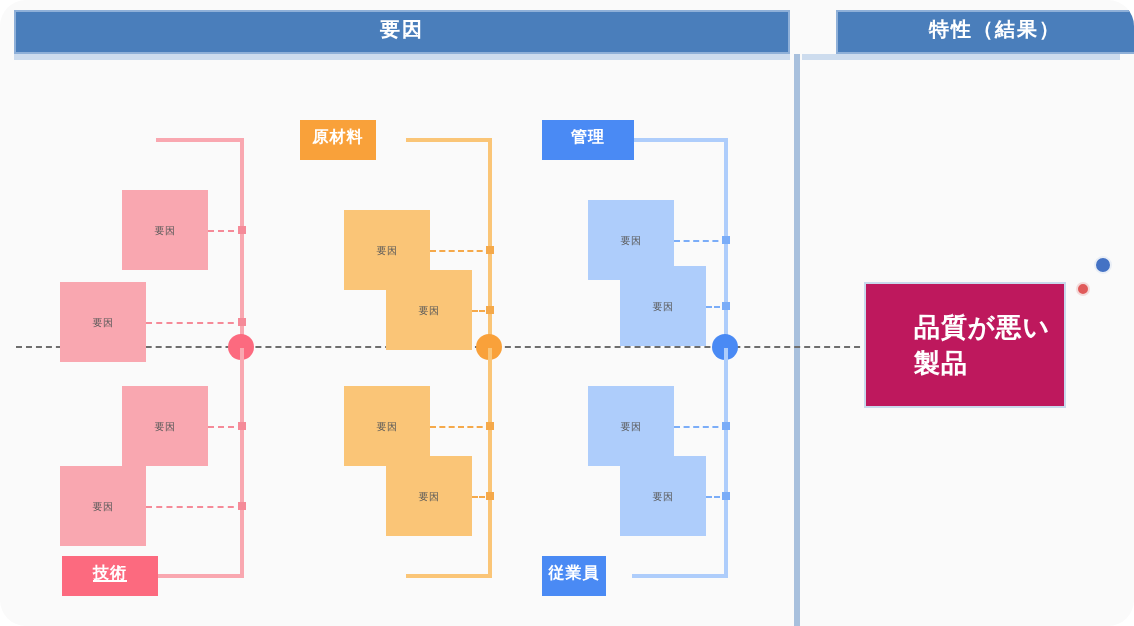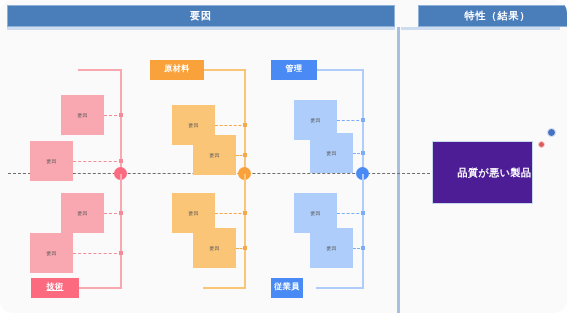--- a/index.html
+++ b/index.html
@@ -125,25 +125,25 @@
     height: 4px;
   }
 
   
   #effect-box {
     position: absolute;
     left: 432px;
     top: 141px;
     width: 101px;
     height: 63px;
-    background: #4c1d95;
+    background: #be185d;
     border: 1px solid #c9d9ec;
     box-sizing: border-box;
     color: #ffffff;
-    font-size: 10px;
+    font-size: 13px;
     font-weight: bold;
     display: flex;
     align-items: center;
     justify-content: center;
     letter-spacing: 0.5px;
     padding-left: 24px;
   }
 
   
   .deco-dot {
@@ -198,21 +198,21 @@
   <div class="sub-box" style="left:61px; top:193px; background:#f9a7b0;">要因</div>
   <div class="sub-line" style="left:104px; top:213px; width:18px; border-top:1px dashed #f58a98;"></div>
   <div class="sub-cap" style="left:119px; top:211px; background:#f58a98;"></div>
 
   <div class="sub-box" style="left:30px; top:233px; background:#f9a7b0;">要因</div>
   <div class="sub-line" style="left:73px; top:253px; width:49px; border-top:1px dashed #f58a98;"></div>
   <div class="sub-cap" style="left:119px; top:251px; background:#f58a98;"></div>
 
   <div class="cat-spine" style="left:244px; top:70px; height:104px; background:#fac577;"></div>
   <div class="cat-connector" style="left:203px; top:69px; width:43px; background:#fac577;"></div>
-  <div class="cat-hdr" style="left:150px; top:60px; width:54px; background:#f9a13a;">原材料</div>
+  <div class="cat-hdr" style="left:150px; top:60px; width:38px; background:#f9a13a;">原材料</div>
   <div class="cat-node" style="left:238px; top:167px; background:#f9a13a;"></div>
 
   <div class="sub-box" style="left:172px; top:105px; background:#fac577;">要因</div>
   <div class="sub-line" style="left:215px; top:125px; width:31px; border-top:1px dashed #f5a94a;"></div>
   <div class="sub-cap" style="left:243px; top:123px; background:#f5a94a;"></div>
 
   <div class="sub-box" style="left:193px; top:135px; background:#fac577;">要因</div>
   <div class="sub-line" style="left:236px; top:155px; width:10px; border-top:1px dashed #f5a94a;"></div>
   <div class="sub-cap" style="left:243px; top:153px; background:#f5a94a;"></div>
 

